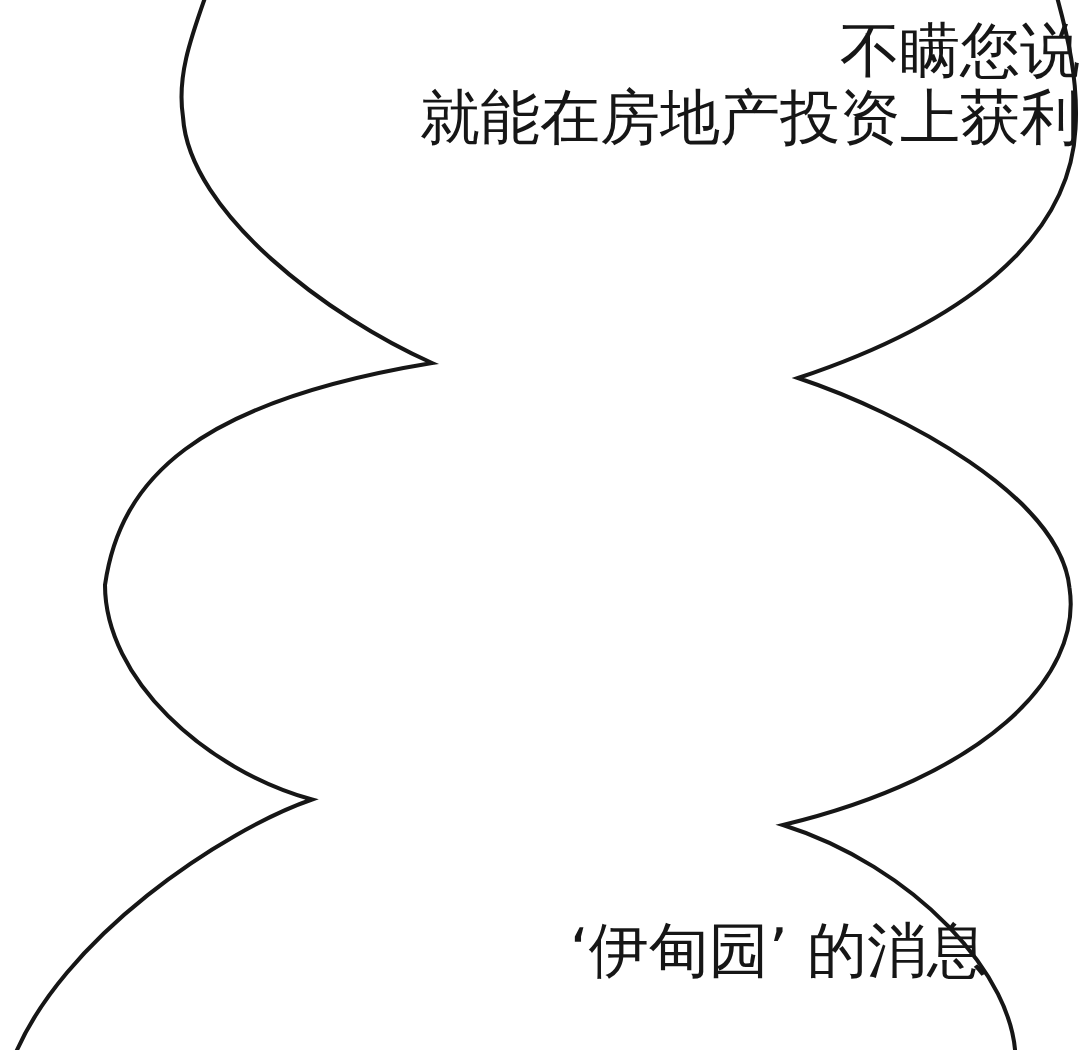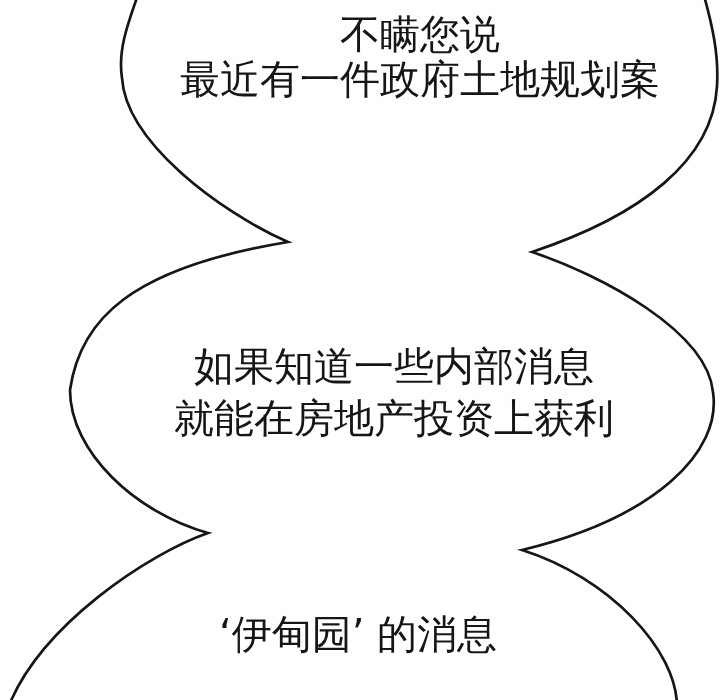--- a/index.html
+++ b/index.html
@@ -24,21 +24,21 @@
   .bubble-outline {
     fill: #ffffff;
     stroke: #161616;
     stroke-width: 2.7;
     stroke-miterlimit: 10;
     stroke-linecap: butt;
   }
   .bubble-text {
     position: absolute;
     width: 600px;
-    text-align: center;
+    text-align: right;
     color: #161616;
     font-size: 40px;
     font-weight: 500;
     white-space: nowrap;
     -webkit-font-smoothing: antialiased;
   }
   .bubble-text .line {
     display: block;
   }
   .bubble-text.top    { left: 120px; top: 12px;  line-height: 45px; }
@@ -61,25 +61,21 @@
              C 678 650 608 577 522 550
              C 655 518 722 452 713 392
              C 707 331 601 275 532 252
              C 640 216 713 161 717 86
              C 719 54 712 24 703 -8
              Z"></path>
   </svg>
 
   <div class="bubble-text top">
     <span class="line">不瞒您说</span>
-    <span class="line">最近有一件政府土地规划案</span>
+    <span class="line">就能在房地产投资上获利</span>
   </div>
 
-  <div class="bubble-text middle">
-    <span class="line">如果知道一些内部消息</span>
-    <span class="line">就能在房地产投资上获利</span>
-  </div>
 
   <div class="bubble-text bottom">
     <span class="line">‘伊甸园’ 的消息</span>
   </div>
 
 </div>
 
 </body></html>

